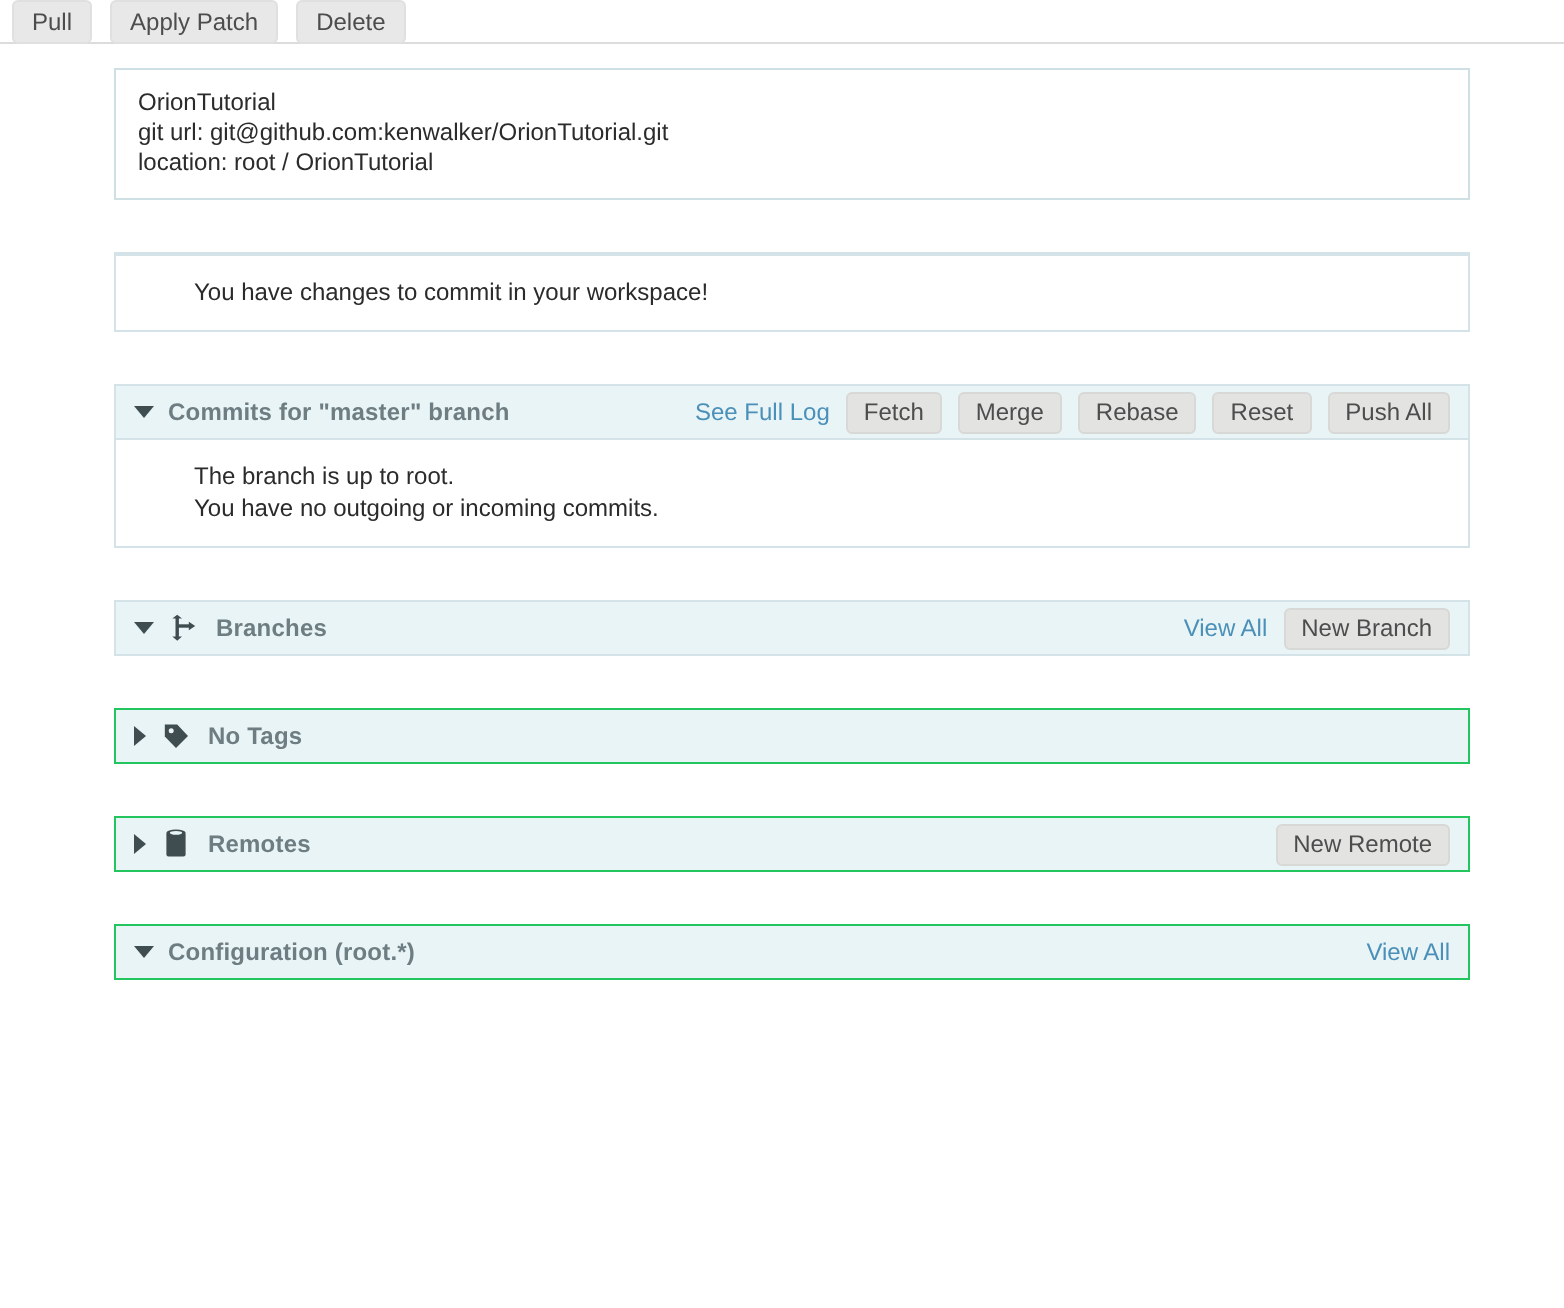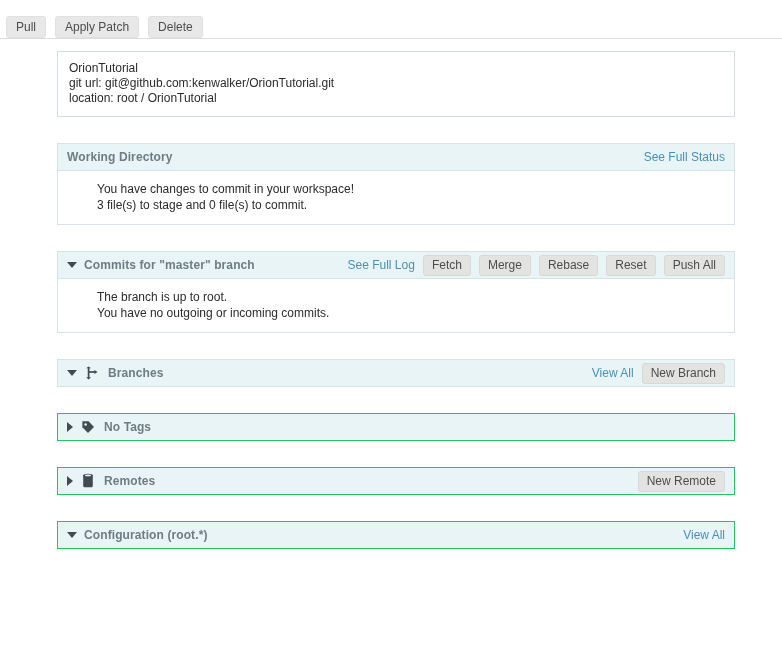--- a/index.html
+++ b/index.html
@@ -11,25 +11,25 @@
     height: 654px;
     background: #ffffff;
     font-family: "Liberation Sans", sans-serif;
     font-size: 12px;
     color: #333333;
     overflow: hidden;
   }
 
   
   .toolbar {
-    height: 39px;
+    height: 22px;
     background: #ffffff;
     border-bottom: 1px solid #dcdcdc;
     display: flex;
-    align-items: flex-end;
+    align-items: center;
     padding: 0 6px;
     box-sizing: border-box;
   }
   .tb-btn {
     background: #e8e8e8;
     border: 1px solid #e0e0e0;
     border-radius: 3px;
     color: #4d4d4d;
     font-size: 12px;
     font-family: "Liberation Sans", sans-serif;
@@ -222,28 +222,22 @@
   <div class="section">
     <div class="repo-box">
       <div class="repo-line">OrionTutorial</div>
       <div class="repo-line">git url: git@github.com:kenwalker/OrionTutorial.git</div>
       <div class="repo-line">location: root / OrionTutorial</div>
     </div>
   </div>
 
   <div class="section">
     <div class="panel">
-      <div class="panel-head">
-        <span class="title">Working Directory</span>
-        <span class="spacer"></span>
-        <a class="link">See Full Status</a>
-      </div>
       <div class="panel-body">
         <div class="body-line">You have changes to commit in your workspace!</div>
-        <div class="body-line">3 file(s) to stage and 0 file(s) to commit.</div>
       </div>
     </div>
   </div>
 
   <div class="section">
     <div class="panel">
       <div class="panel-head">
         <span class="twisty open"></span>
         <span class="title">Commits for "master" branch</span>
         <span class="spacer"></span>

